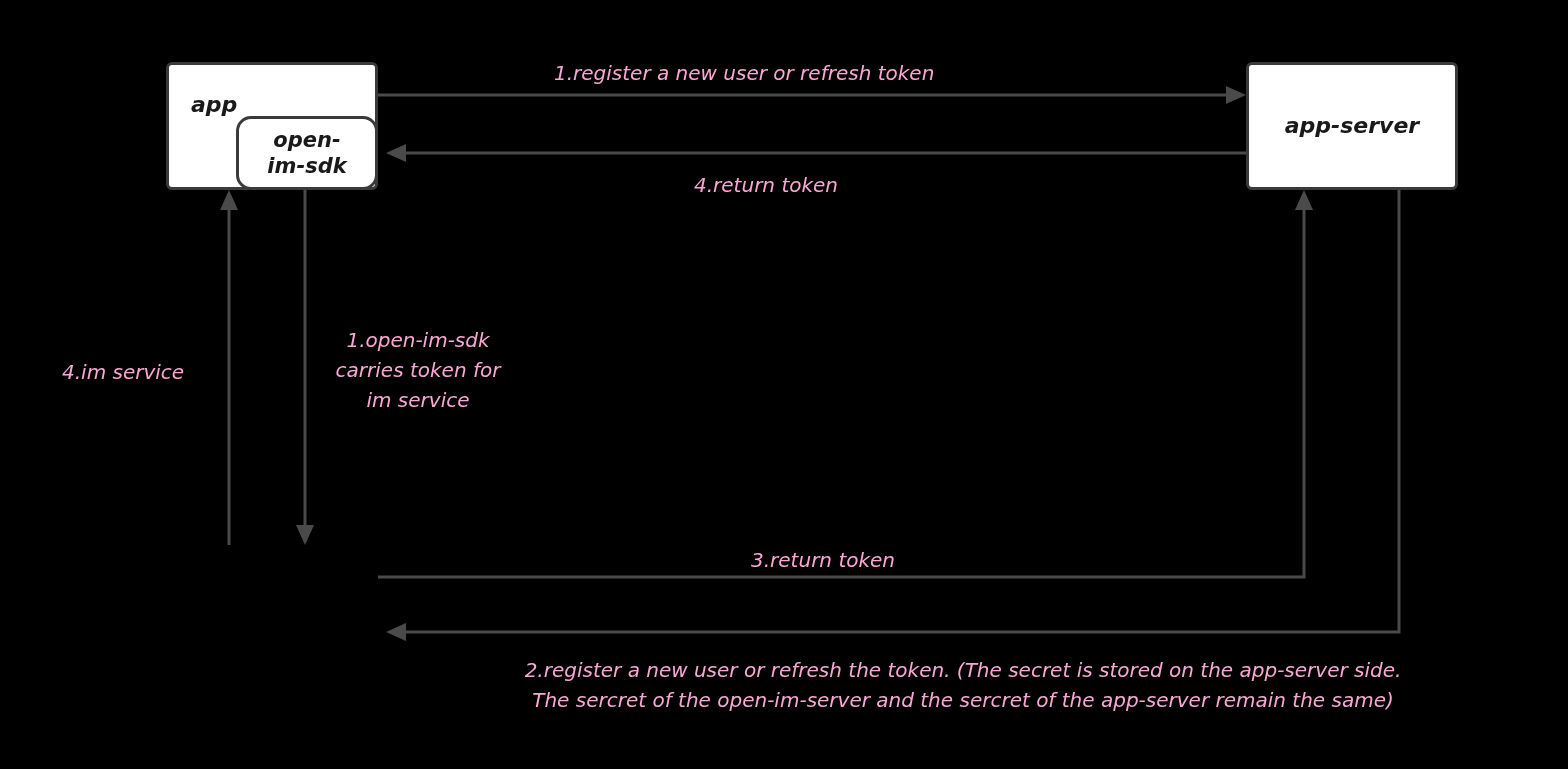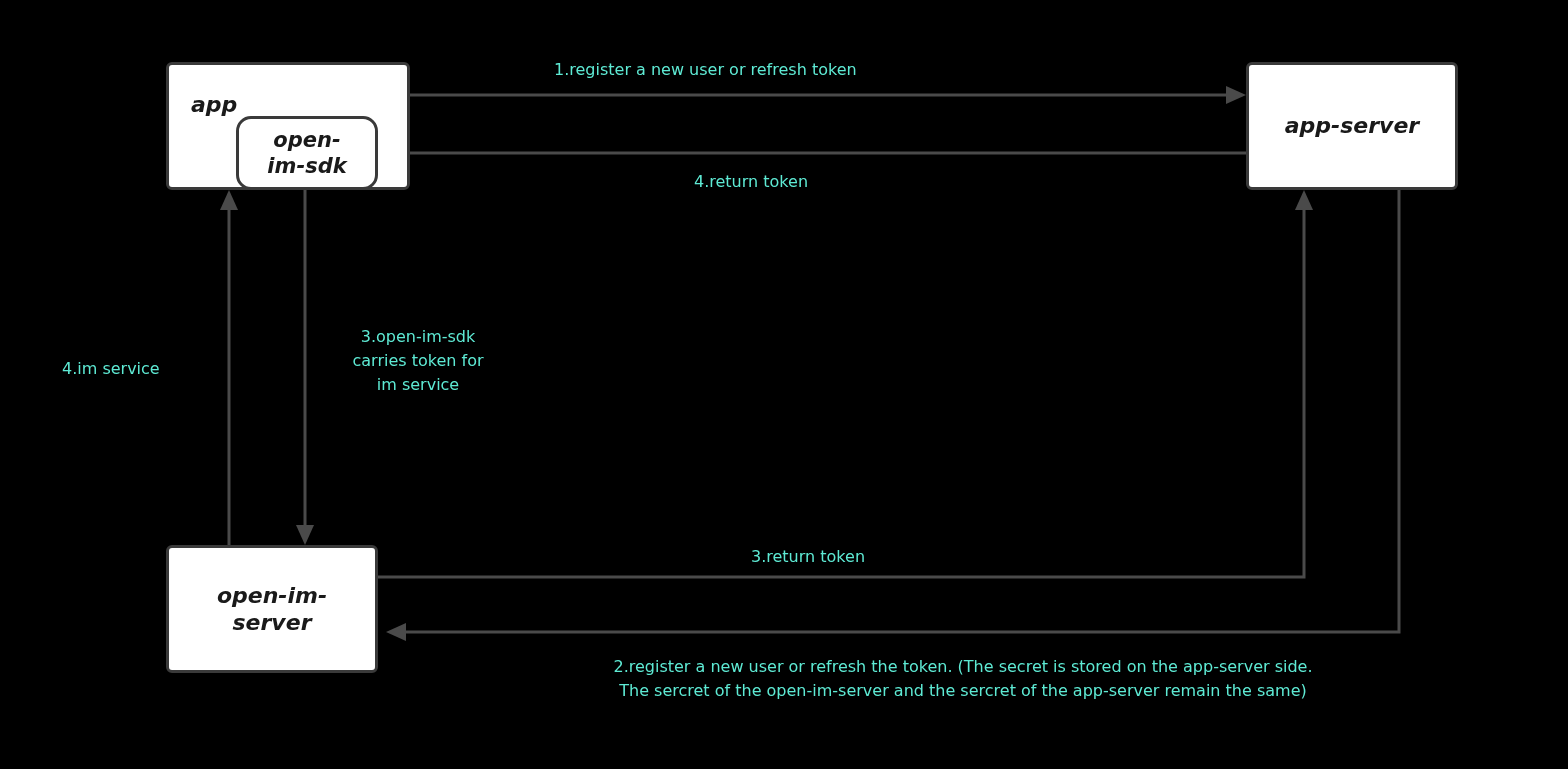--- a/index.html
+++ b/index.html
@@ -27,34 +27,35 @@
     text-align: center;
   }
   .node-label {
     font-style: italic;
     font-weight: bold;
     color: #1a1a1a;
     line-height: 1.25;
     white-space: pre-line;
   }
   
-  #node-app        { left: 166px; top: 62px;  width: 244px; height: 128px; }
+  #node-app        { left: 166px; top: 62px;  width: 212px; height: 128px; }
   #node-sdk        { left: 236px; top: 116px; width: 142px; height: 74px;  z-index: 3; border-radius: 15px; }
   #node-appserver  { left: 1246px; top: 62px;  width: 212px; height: 128px; }
   #node-imserver   { left: 166px; top: 545px; width: 212px; height: 128px; }
 
   #node-app .node-label       { font-size: 22px; position: absolute; left: 22px; top: 26px; }
   #node-sdk .node-label       { font-size: 21px; }
   #node-appserver .node-label { font-size: 22px; }
   #node-imserver .node-label  { font-size: 22px; }
 
   .edge-label {
     position: absolute;
-    color: #5eead4;
-    font-size: 16px;
+    color: #f9a8d4;
+    font-style: italic;
+    font-size: 20px;
     line-height: 1.5;
     white-space: pre-line;
   }
   #lbl-1 { left: 554px; top: 58px;  text-align: left; }
   #lbl-4 { left: 694px; top: 170px; text-align: left; }
   #lbl-5 { left: 312px; top: 325px; width: 212px; text-align: center; }
   #lbl-6 { left: 62px;  top: 357px; text-align: left; }
   #lbl-3 { left: 731px; top: 545px; text-align: left; margin-left: 20px; }
   #lbl-2 { left: 424px; top: 655px; width: 1078px; text-align: center; }
 
@@ -112,28 +113,24 @@
 
   <div class="node" id="node-sdk">
     <span class="node-label">open-
 im-sdk</span>
   </div>
 
   <div class="node" id="node-appserver">
     <span class="node-label">app-server</span>
   </div>
 
-  <div class="node" id="node-imserver">
-    <span class="node-label">open-im-
-server</span>
-  </div>
 
   <div class="edge-label" id="lbl-1">1.register a new user or refresh token</div>
   <div class="edge-label" id="lbl-4">4.return token</div>
-  <div class="edge-label" id="lbl-5">3.open-im-sdk
+  <div class="edge-label" id="lbl-5">1.open-im-sdk
 carries token for
 im service</div>
   <div class="edge-label" id="lbl-6">4.im service</div>
   <div class="edge-label" id="lbl-3">3.return token</div>
   <div class="edge-label" id="lbl-2">2.register a new user or refresh the token. (The secret is stored on the app-server side.
 The sercret of the open-im-server and the sercret of the app-server remain the same)</div>
 
 </div>
 
 </body></html>

